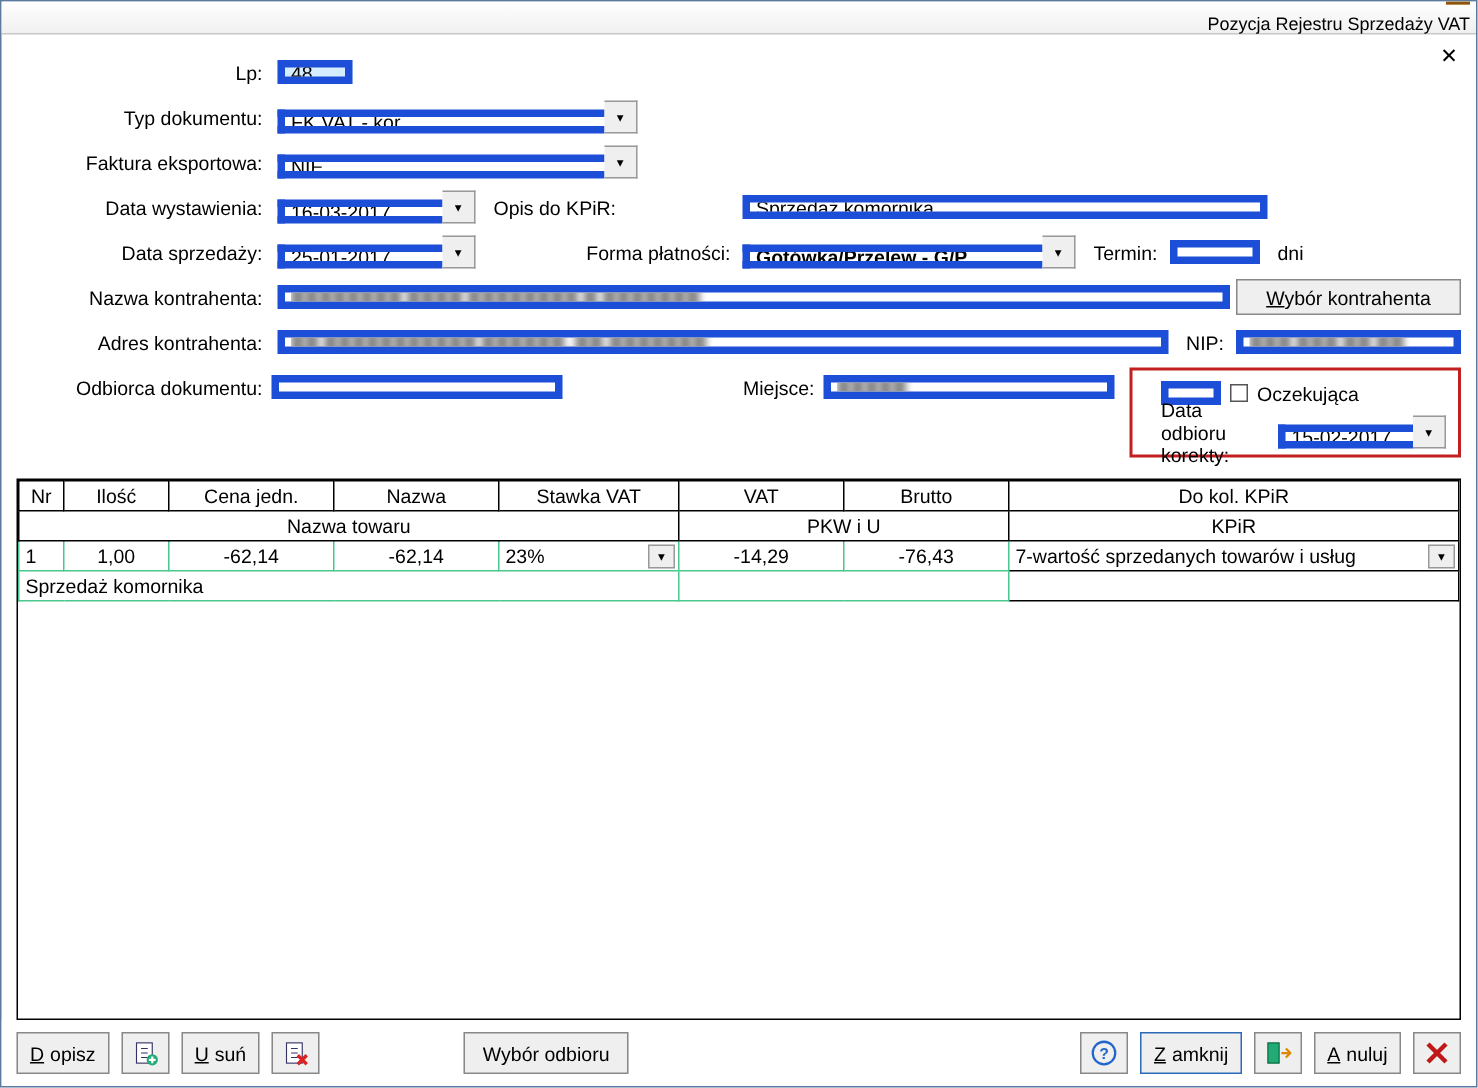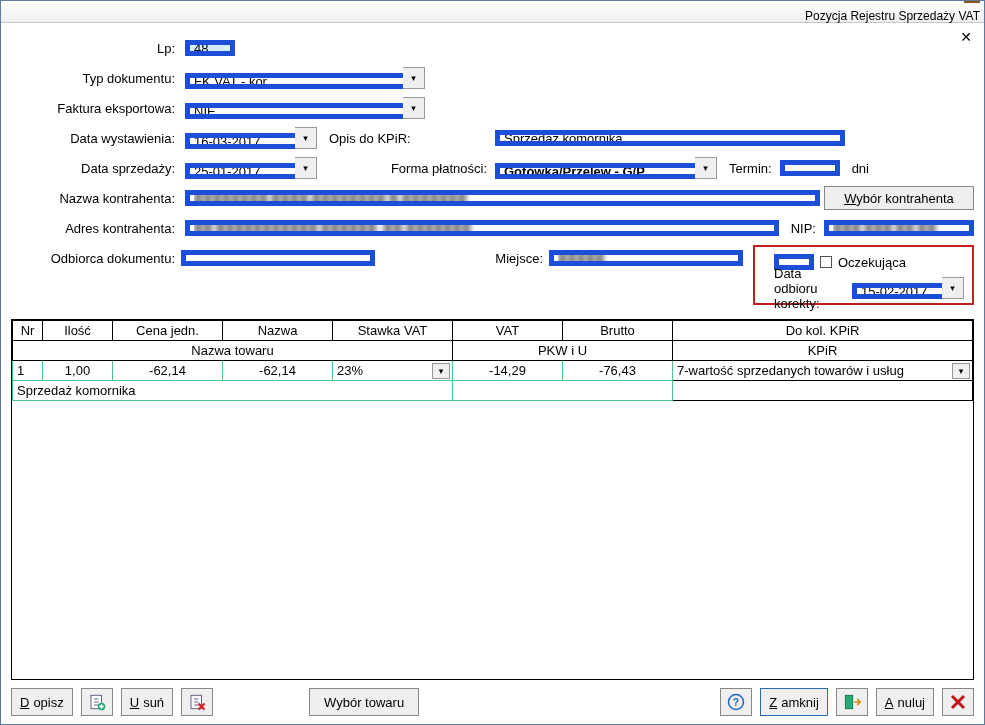--- a/index.html
+++ b/index.html
@@ -217,21 +217,21 @@
   <button class="ibtn"><span class="und">U</span>suń</button>
   <button class="ibtn icon-only">
     <svg class="svg-icon" viewBox="0 0 24 24">
         <rect x="4" y="3" width="14" height="18" fill="#fff" stroke="#336"></rect>
         <path d="M8 8h6M8 12h6M8 16h6" stroke="#336"></path>
         <path d="M14 14l8 8M22 14l-8 8" stroke="#d22" stroke-width="3"></path>
       </svg>
   </button>
   <span style="width:80px"></span>
   <button class="ibtn" style="width:110px;justify-content:center">
-      <span>Wybór towaru</span>
+      <span>Wybór odbioru</span>
     </button>
   <span class="spacer"></span>
   <button class="ibtn icon-only">
     <svg class="svg-icon" viewBox="0 0 24 24">
         <circle cx="12" cy="12" r="10" fill="none" stroke="#2266cc" stroke-width="2"></circle>
         <text x="12" y="17" text-anchor="middle" font-size="14" fill="#2266cc" font-weight="bold">?</text>
       </svg>
   </button>
   <button class="ibtn" style="border:1px solid #2a6ab8"><span class="und">Z</span>amknij</button>
   <button class="ibtn icon-only">

